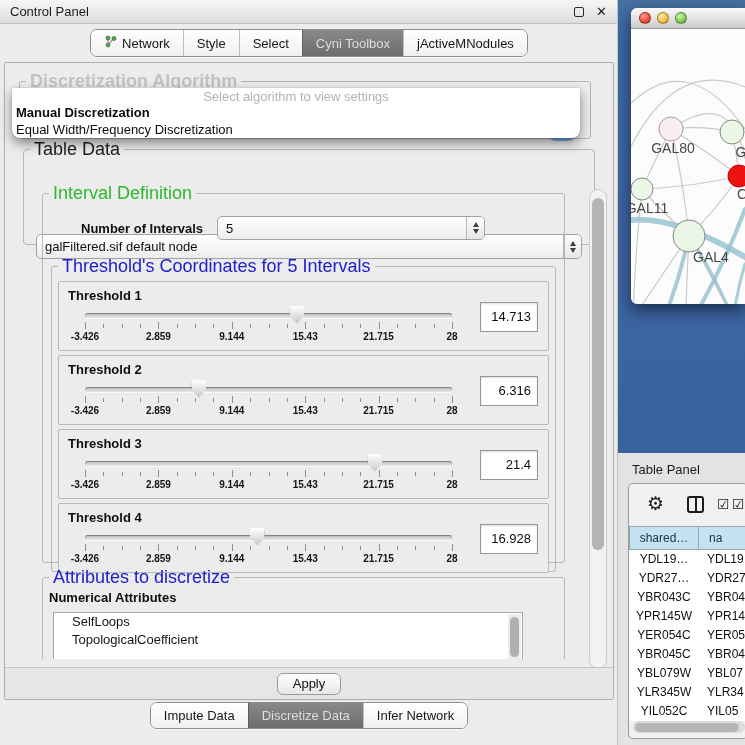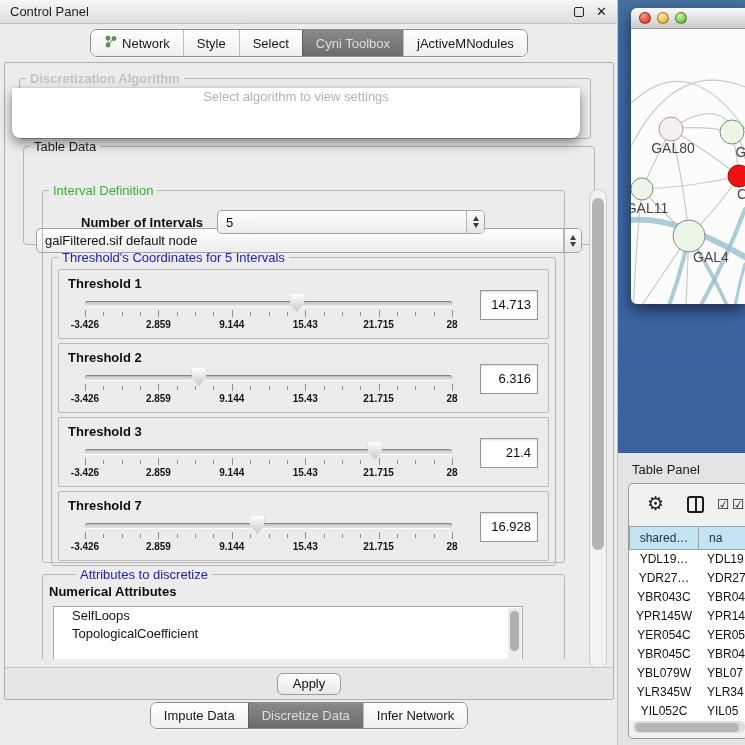--- a/index.html
+++ b/index.html
@@ -17,21 +17,21 @@
 
   .tabbar { position:absolute; left:0; top:29px; width:618px; display:flex; justify-content:center; }
   .seg { display:inline-flex; border:1px solid #8e8e8e; border-radius:7px; overflow:hidden; background:#fff; box-shadow:0 1px 0 rgba(255,255,255,.7); }
   .seg .tab { padding:5px 13px; font-size:13px; color:#161616; background:linear-gradient(#ffffff,#f0f0f0); border-left:1px solid #bfbfbf; display:flex; align-items:center; gap:5px; white-space:nowrap; }
   .seg .tab:first-child { border-left:none; }
   .seg .tab.selected { background:linear-gradient(#898989,#6c6c6c); color:#dedede; border-left-color:#5e5e5e; }
 
   .panel-body { position:absolute; left:4px; top:62px; width:610px; height:638px; border:1px solid #adadad; border-radius:2px; background:#ececec; }
 
   fieldset { border:1px solid #b6b6b6; border-radius:3px; position:absolute; }
-  legend { font-size:13px; padding:0 4px; margin-left:6px; white-space:nowrap; }
+  legend { font-size:18px; padding:0 4px; margin-left:6px; white-space:nowrap; }
 
   .algo-group { left:14px; top:8px; width:572px; height:68px; }
   .algo-group legend { color:#c2c2c2; font-weight:bold; }
   .focus-frag { position:absolute; right:16px; top:20px; width:24px; height:26px; background:#fdfdfd; border-radius:6px; box-shadow:0 0 0 3px rgba(98,158,226,.85), inset 0 0 0 1px #9ab; z-index:3; }
 
   .popup { position:absolute; left:12px; top:88px; width:568px; height:50px; background:#ffffff; border-radius:0 0 8px 8px; box-shadow:0 5px 12px rgba(0,0,0,.45), 0 0 1px rgba(0,0,0,.4); z-index:5; overflow:hidden; }
   .popup .prompt { font-size:13px; color:#b2b2b2; text-align:center; padding-top:1px; height:16px; }
   .popup .p-item { font-size:13px; color:#0c0c0c; padding:1px 4px 0 4px; line-height:16px; white-space:nowrap; }
   .popup .p-item.bold { font-weight:bold; }
 
@@ -61,21 +61,21 @@
   .t-label { position:absolute; left:9px; top:6px; font-size:13px; font-weight:bold; color:#0e0e0e; }
   .t-track { position:absolute; left:26px; right:96px; top:31px; height:5px; border-radius:3px; background:linear-gradient(#bdbdbd,#e6e6e6); box-shadow:inset 0 1px 1px rgba(0,0,0,.35), 0 1px 0 rgba(255,255,255,.8); }
   .t-thumb { position:absolute; top:-7px; width:15px; height:18px; transform:translateX(-50%); background:linear-gradient(#ffffff,#c7c7c7); clip-path:polygon(10% 0,90% 0,100% 14%,100% 52%,50% 100%,0 52%,0 14%); filter:drop-shadow(0 1px 1px rgba(0,0,0,.5)); }
   .t-ticks { position:absolute; left:26px; right:96px; top:40px; height:8px; }
   .t-ticks .tick { position:absolute; width:1px; height:4px; top:2px; background:#8f8f8f; }
   .t-ticks .tick.major { height:7px; top:0; }
   .t-labels { position:absolute; left:26px; right:96px; top:49px; height:13px; }
   .t-labels .tl { position:absolute; transform:translateX(-50%); font-size:10px; font-weight:bold; color:#141414; white-space:nowrap; }
   .t-value { position:absolute; right:10px; top:20px; width:58px; height:30px; background:#ffffff; border:1px solid #979797; font-size:13px; color:#0c0c0c; text-align:right; line-height:28px; padding-right:6px; box-shadow:inset 0 1px 2px rgba(0,0,0,.15); }
 
-  .attr-group { left:33px; top:386px; width:523px; height:118px;padding-left:27px; }
+  .attr-group { left:33px; top:386px; width:523px; height:118px; }
   .attr-group legend { color:#2020cc; }
   .attr-label { position:absolute; left:6px; top:2px; font-size:13px; font-weight:bold; color:#0e0e0e; }
   .attr-list { position:absolute; left:10px; top:24px; width:470px; height:54px; background:#ffffff; border:1px solid #a8a8a8; overflow:hidden; }
   .attr-item { font-size:13px; color:#141414; padding-left:18px; line-height:18px; white-space:nowrap; }
   .attr-vscroll { position:absolute; right:1px; top:1px; width:13px; height:52px; background:#ececec; }
   .attr-vscroll .thumb-v2 { position:absolute; left:2px; top:3px; width:9px; height:40px; background:#b0b0b0; border-radius:5px; }
 
   .apply-bar { position:absolute; left:0; top:604px; width:608px; height:32px; border-top:1px solid #c4c4c4; background:#e6e6e6; display:flex; align-items:center; justify-content:center; }
   .apply-btn { min-width:64px; height:22px; padding:0 14px; font-size:13px; color:#111; background:linear-gradient(#ffffff,#e7e7e7); border:1px solid #9a9a9a; border-radius:6px; }
 
@@ -302,21 +302,21 @@
                     <span class="tl" style="left: 20%;">2.859</span>
                     <span class="tl" style="left: 40%;">9.144</span>
                     <span class="tl" style="left: 60%;">15.43</span>
                     <span class="tl" style="left: 80%;">21.715</span>
                     <span class="tl" style="left: 100%;">28</span>
                   </div>
     <div class="t-value">21.4</div>
   </div>
 
   <div class="t-row">
-    <div class="t-label">Threshold 7</div>
+    <div class="t-label">Threshold 4</div>
     <div class="t-track">
       <div class="t-thumb" style="left: 46.9993%;"></div>
     </div>
     <div class="t-ticks">
                     <div class="tick major" style="left: 0%;"></div>
                     <div class="tick" style="left: 5%;"></div>
                     <div class="tick" style="left: 10%;"></div>
                     <div class="tick" style="left: 15%;"></div>
                     <div class="tick major" style="left: 20%;"></div>
                     <div class="tick" style="left: 25%;"></div>
@@ -503,15 +503,19 @@
         </div>
         <div class="h-scroll">
             <div class="thumb-h"></div>
           </div>
       </div>
     </div>
   </div>
 
   <div class="popup">
     <div class="prompt">Select algorithm to view settings</div>
+    <div>
+        <div class="p-item bold">Manual Discretization</div>
+        <div class="p-item">Equal Width/Frequency Discretization</div>
+      </div>
   </div>
 
 </div>
 
 </body></html>

